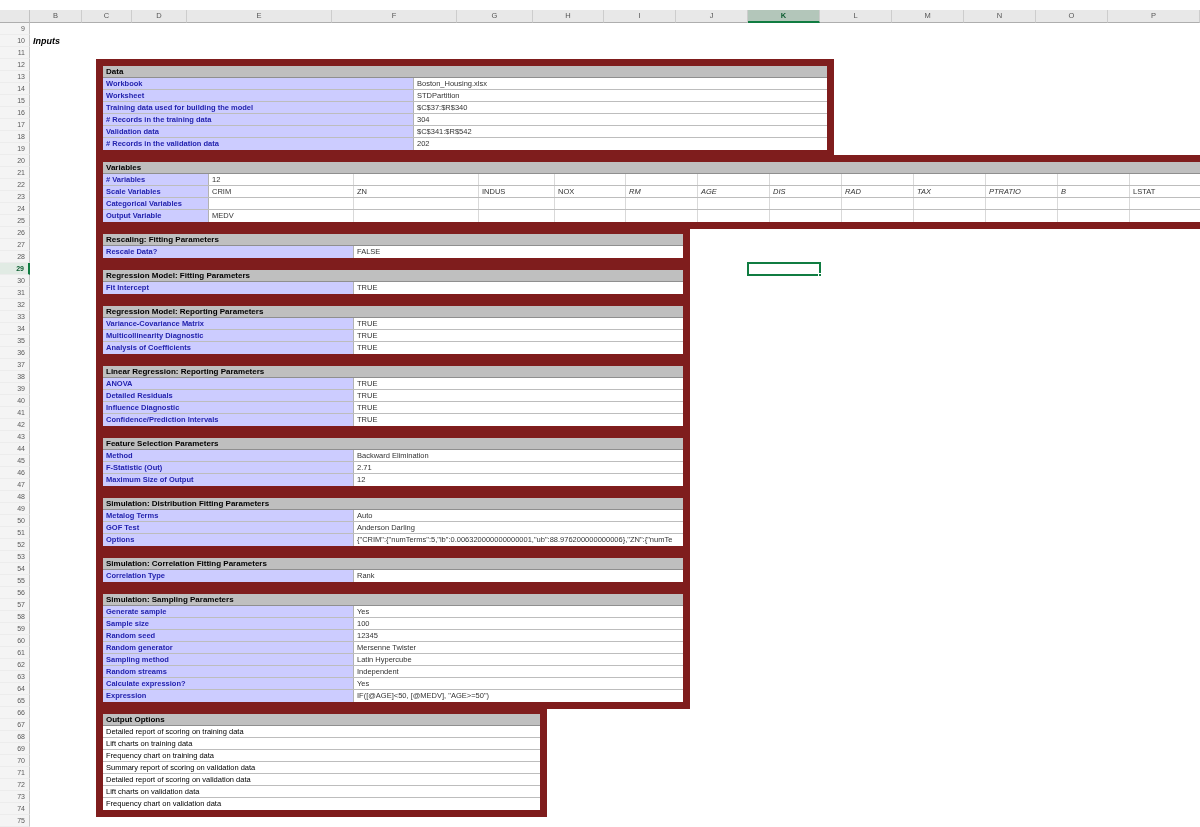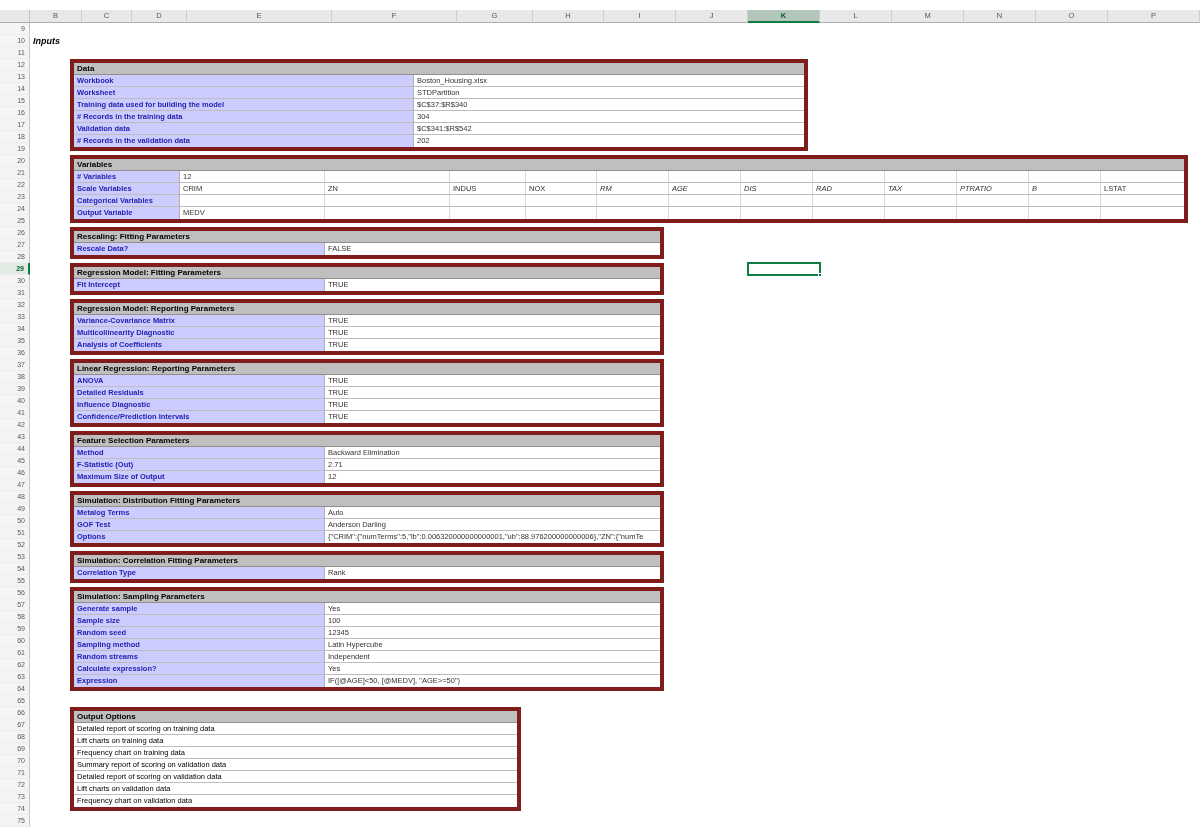--- a/index.html
+++ b/index.html
@@ -18,32 +18,32 @@
   .row-nums { position:absolute; left:0; top:23px; width:30px; }
   .rownum { width:30px; height:12px; background:#F4F4F4; border-right:1px solid #c6c6c6;
             border-bottom:1px solid #ececec; font-size:7px; color:#5a5a5a; text-align:right;
             padding-right:4px; line-height:11px; }
   .rownum.active { background:#E1EBE4; border-right:2px solid #107C41; color:#0b5c30; font-weight:bold; }
 
   .page-title { position:absolute; left:33px; top:35px; height:12px; font-size:9px; line-height:12px;
                 font-weight:bold; color:#000;font-style:italic; }
 
   
-  .tbl { position:absolute; left:70px; border:4px solid #7f1d1d; background:#6d28d9; }
+  .tbl { position:absolute; left:96px; border:7px solid #7f1d1d; background:#6d28d9; }
   .w-data  { width:738px; }
   .w-vars  { width:1118px; }
   .w-param { width:594px; }
   .w-out   { width:451px; }
   .sec-hdr { height:12px; background:#BFBFBF; border-bottom:1px solid #8f8f8f; font-size:8px;
              font-weight:bold; color:#000; line-height:11px; padding:0 3px; white-space:nowrap; overflow:hidden; }
   .trow { display:flex; height:12px; border-bottom:1px solid #bdbdbd; }
   .trow:last-child { border-bottom:none; }
   .cell { height:100%; padding:0 3px; font-size:7.5px; line-height:11px; white-space:nowrap; overflow:hidden; }
   .lbl { background:#CCCCFF; color:#2323AE; font-weight:bold; }
-  .ldata  { width:339px; }
+  .ldata  { width:310px; }
   .lvars  { width:105px; }
   .lparam { width:250px; }
   .val { background:#fff; color:#333; border-left:1px solid #b2b2b2; flex:1; }
   .val ~ .val { border-left:1px solid #d9d9d9; }
   .vfx { flex:0 0 auto; }
   .cE { width:145px; } .cF { width:125px; } .cG { width:76px; } .cH { width:71px; } .c72 { width:72px;font-style:italic; }
   .out { background:#fff; color:#000; flex:1; }
 
   
   .sel-cell { position:absolute; left:747px; top:262px; width:74px; height:14px;
@@ -338,20 +338,24 @@
     </div>
     <div class="trow">
       <div class="cell lbl lparam">Sample size</div>
       <div class="cell val">100</div>
     </div>
     <div class="trow">
       <div class="cell lbl lparam">Random seed</div>
       <div class="cell val">12345</div>
     </div>
     <div class="trow">
+      <div class="cell lbl lparam">Random generator</div>
+      <div class="cell val">Mersenne Twister</div>
+    </div>
+    <div class="trow">
       <div class="cell lbl lparam">Sampling method</div>
       <div class="cell val">Latin Hypercube</div>
     </div>
     <div class="trow">
       <div class="cell lbl lparam">Random streams</div>
       <div class="cell val">Independent</div>
     </div>
     <div class="trow">
       <div class="cell lbl lparam">Calculate expression?</div>
       <div class="cell val">Yes</div>

